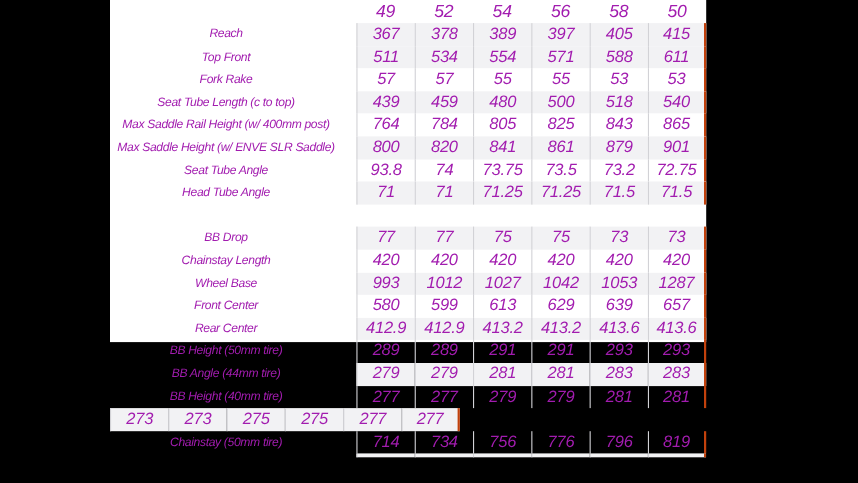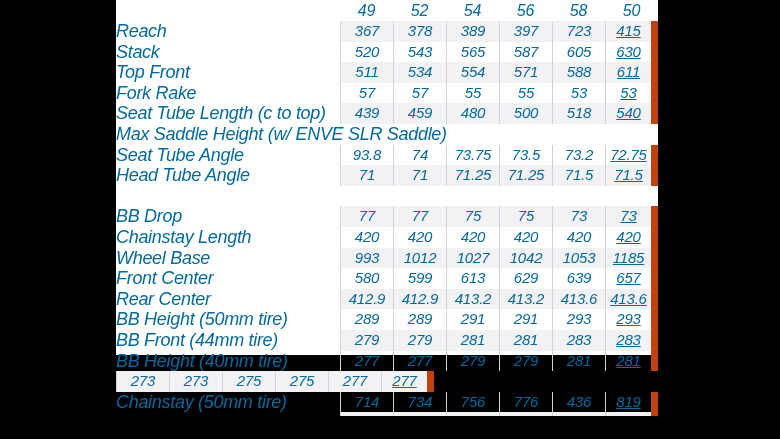--- a/index.html
+++ b/index.html
@@ -9,26 +9,26 @@
   body {
     width: 780px;
     height: 439px;
     background: #000000;
     overflow: hidden;
     position: relative;
     font-family: "Liberation Sans", sans-serif;
   }
   .panel {
     position: absolute;
-    left: 116px;
+    left: 100px;
     top: 0;
     width: 542px;
-    height: 355px;
+    height: 311px;
     background: #ffffff;
-    color: #0369a1;
+    color: #a21caf;
     font-style: italic;
   }
   .header-row {
     display: flex;
     height: 21px;
   }
   .label-spacer {
     width: 224px;
   }
   .values {
@@ -43,39 +43,38 @@
     font-size: 16px;
     letter-spacing: -0.2px;
   }
   .row {
     display: flex;
     height: 20.6px;
   }
   .row-label {
     width: 224px;
     box-sizing: border-box;
-    text-align: left;
+    text-align: center;
     padding-right: 13px;
-    font-size: 18px;
+    font-size: 11px;
     line-height: 20.6px;
     letter-spacing: -0.3px;
     white-space: nowrap;
   }
   .cell {
     width: 53px;
     box-sizing: border-box;
     border-left: 1px solid #d2d2d6;
     text-align: center;
     font-size: 15px;
     line-height: 20.6px;
     letter-spacing: -0.2px;
   }
   .cell:last-child {
-    border-right: 7px solid #c2410c;
-    text-decoration: underline;
+    border-right: 2px solid #c2410c;
   }
   .row.striped .values .cell {
     background: #f2f2f4;
   }
   .partial-row {
     display: flex;
     height: 4px;
     overflow: hidden;
   }
   .partial-row .cell {
@@ -99,33 +98,22 @@
       </div>
   </div>
   <div id="rows">
       <div class="row striped">
         <div class="row-label">Reach</div>
         <div class="values">
           <div class="cell">367</div>
           <div class="cell">378</div>
           <div class="cell">389</div>
           <div class="cell">397</div>
-          <div class="cell">723</div>
+          <div class="cell">405</div>
           <div class="cell">415</div>
-        </div>
-      </div>
-      <div class="row">
-        <div class="row-label">Stack</div>
-        <div class="values">
-          <div class="cell">520</div>
-          <div class="cell">543</div>
-          <div class="cell">565</div>
-          <div class="cell">587</div>
-          <div class="cell">605</div>
-          <div class="cell">630</div>
         </div>
       </div>
       <div class="row striped">
         <div class="row-label">Top Front</div>
         <div class="values">
           <div class="cell">511</div>
           <div class="cell">534</div>
           <div class="cell">554</div>
           <div class="cell">571</div>
           <div class="cell">588</div>
@@ -147,22 +135,41 @@
         <div class="row-label">Seat Tube Length (c to top)</div>
         <div class="values">
           <div class="cell">439</div>
           <div class="cell">459</div>
           <div class="cell">480</div>
           <div class="cell">500</div>
           <div class="cell">518</div>
           <div class="cell">540</div>
         </div>
       </div>
+      <div class="row">
+        <div class="row-label">Max Saddle Rail Height (w/ 400mm post)</div>
+        <div class="values">
+          <div class="cell">764</div>
+          <div class="cell">784</div>
+          <div class="cell">805</div>
+          <div class="cell">825</div>
+          <div class="cell">843</div>
+          <div class="cell">865</div>
+        </div>
+      </div>
       <div class="row striped">
         <div class="row-label">Max Saddle Height (w/ ENVE SLR Saddle)</div>
+        <div class="values">
+          <div class="cell">800</div>
+          <div class="cell">820</div>
+          <div class="cell">841</div>
+          <div class="cell">861</div>
+          <div class="cell">879</div>
+          <div class="cell">901</div>
+        </div>
       </div>
       <div class="row">
         <div class="row-label">Seat Tube Angle</div>
         <div class="values">
           <div class="cell">93.8</div>
           <div class="cell">74</div>
           <div class="cell">73.75</div>
           <div class="cell">73.5</div>
           <div class="cell">73.2</div>
           <div class="cell">72.75</div>
@@ -204,21 +211,21 @@
         </div>
       </div>
       <div class="row striped">
         <div class="row-label">Wheel Base</div>
         <div class="values">
           <div class="cell">993</div>
           <div class="cell">1012</div>
           <div class="cell">1027</div>
           <div class="cell">1042</div>
           <div class="cell">1053</div>
-          <div class="cell">1185</div>
+          <div class="cell">1287</div>
         </div>
       </div>
       <div class="row">
         <div class="row-label">Front Center</div>
         <div class="values">
           <div class="cell">580</div>
           <div class="cell">599</div>
           <div class="cell">613</div>
           <div class="cell">629</div>
           <div class="cell">639</div>
@@ -241,21 +248,21 @@
         <div class="values">
           <div class="cell">289</div>
           <div class="cell">289</div>
           <div class="cell">291</div>
           <div class="cell">291</div>
           <div class="cell">293</div>
           <div class="cell">293</div>
         </div>
       </div>
       <div class="row striped">
-        <div class="row-label">BB Front (44mm tire)</div>
+        <div class="row-label">BB Angle (44mm tire)</div>
         <div class="values">
           <div class="cell">279</div>
           <div class="cell">279</div>
           <div class="cell">281</div>
           <div class="cell">281</div>
           <div class="cell">283</div>
           <div class="cell">283</div>
         </div>
       </div>
       <div class="row">
@@ -279,21 +286,21 @@
           <div class="cell">277</div>
         </div>
       </div>
       <div class="row">
         <div class="row-label">Chainstay (50mm tire)</div>
         <div class="values">
           <div class="cell">714</div>
           <div class="cell">734</div>
           <div class="cell">756</div>
           <div class="cell">776</div>
-          <div class="cell">436</div>
+          <div class="cell">796</div>
           <div class="cell">819</div>
         </div>
       </div>
     </div>
   <div class="partial-row">
     <div class="label-spacer"></div>
     <div class="values" id="partial-values">
         <div class="cell"></div>
         <div class="cell"></div>
         <div class="cell"></div>

